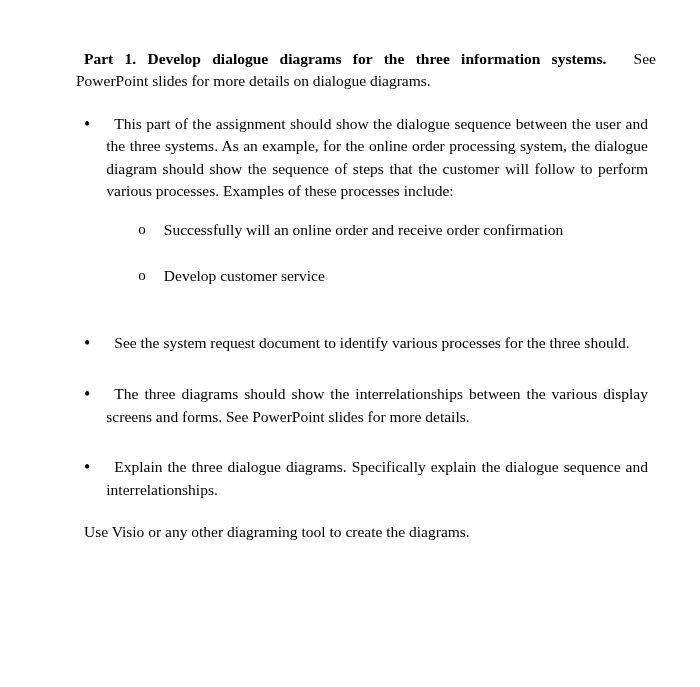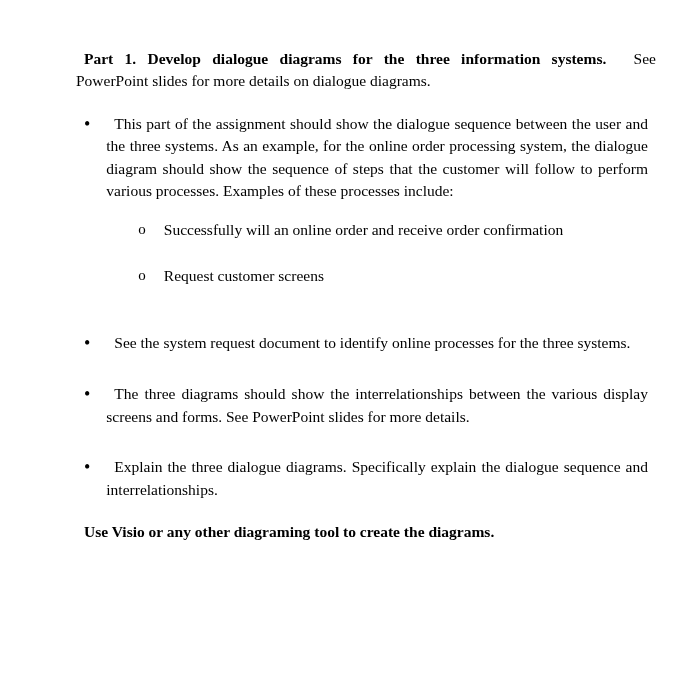--- a/index.html
+++ b/index.html
@@ -73,21 +73,20 @@
       line-height: 1.45;
     }
 
     .sub-list li .sub-content {
       flex: 1;
     }
 
     .footer-para {
       text-align: justify;
       margin-top: 4px;
-      font-weight: bold;
     }
   </style>
 </head>
 <body>
 
 <p class="part-heading">
   <span>Part  1.  Develop  dialogue  diagrams  for  the  three  information  systems.</span><span class="normal">  See  PowerPoint  slides  for  more details on dialogue diagrams.</span>
 </p>
 
 <ul class="main-list">
@@ -96,30 +95,30 @@
     <span class="bullet">•</span>
     <div class="content">
       <span>This part of the assignment should show the dialogue sequence between the user and the three systems. As an example, for the online order processing system, the dialogue diagram should show the sequence of steps that the customer will follow to perform various processes. Examples of these processes include:</span>
       <ul class="sub-list">
         <li>
           <span class="sub-bullet">o</span>
           <span class="sub-content">Successfully will an online order and receive order confirmation</span>
         </li>
         <li>
           <span class="sub-bullet">o</span>
-          <span class="sub-content">Request customer screens</span>
+          <span class="sub-content">Develop customer service</span>
         </li>
       </ul>
     </div>
   </li>
 
   <li>
     <span class="bullet">•</span>
     <div class="content">
-      <span>See the system request document to identify online processes for the three systems.</span>
+      <span>See the system request document to identify various processes for the three should.</span>
     </div>
   </li>
 
   <li>
     <span class="bullet">•</span>
     <div class="content">
       <span>The three diagrams should show the interrelationships between the various display screens and forms. See PowerPoint slides for more details.</span>
     </div>
   </li>
 

